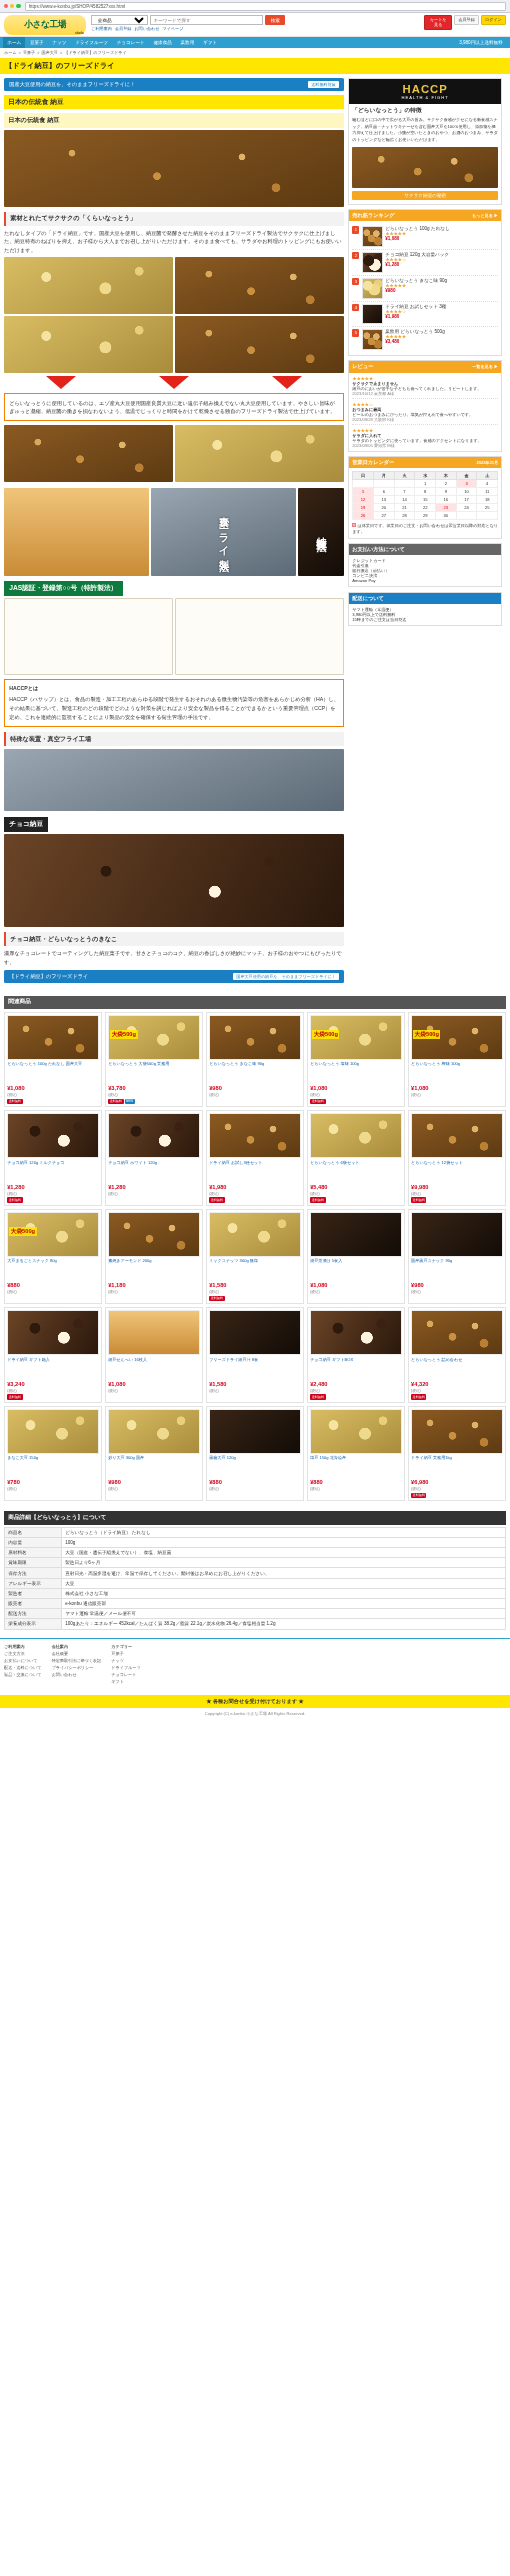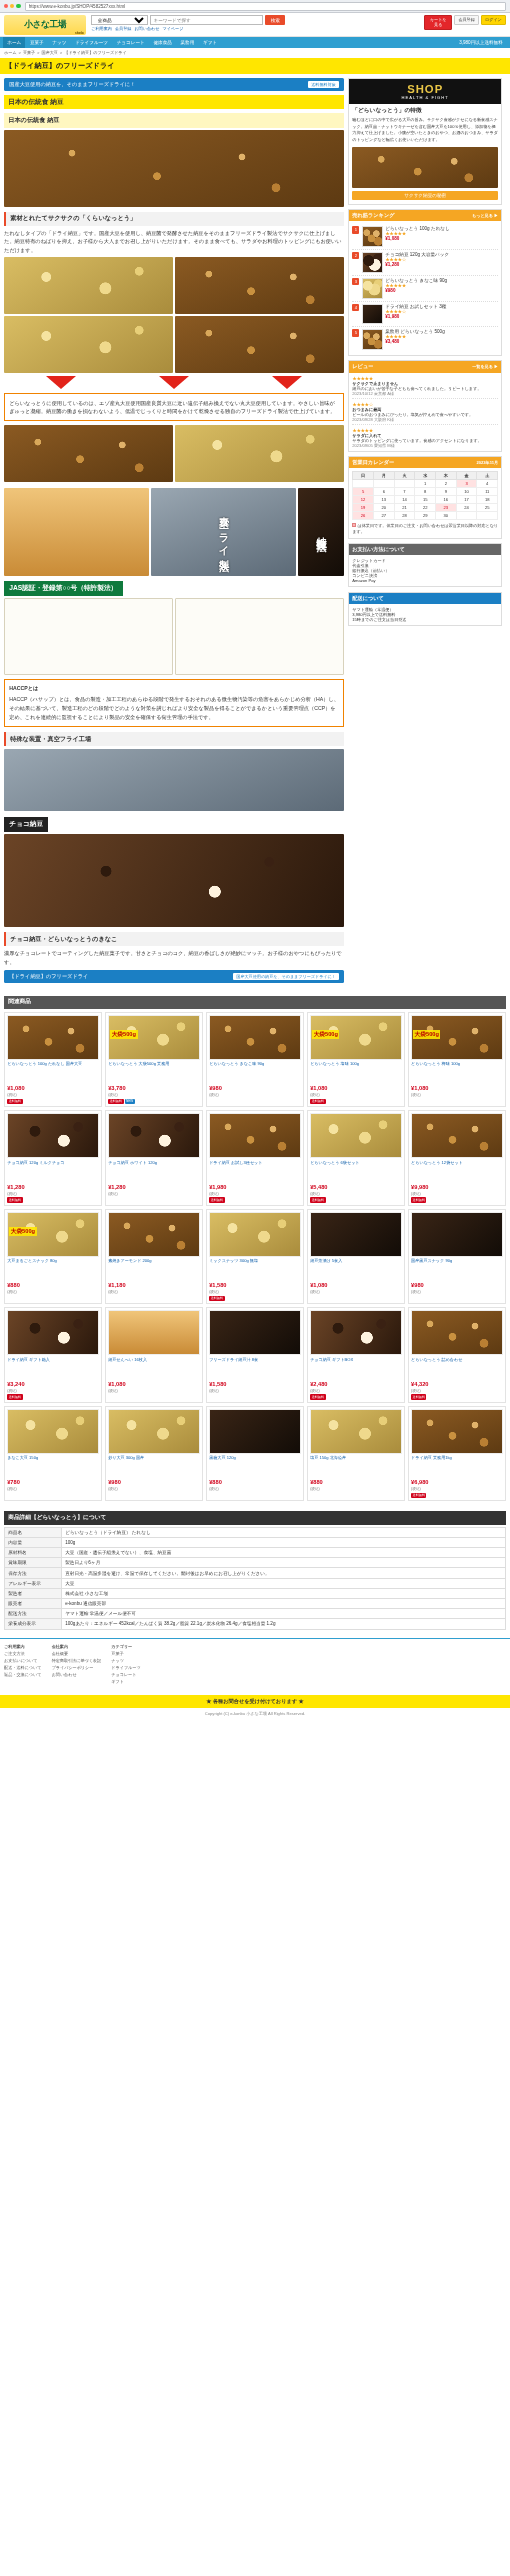--- a/index.html
+++ b/index.html
@@ -43,21 +43,21 @@
     border-bottom: 0.5px solid #e2e2e2;
     padding: 2.1px 4.1px 1px 4.1px;
     display:flex;
     align-items:flex-start;
     gap: 5.2px;
   }
   .logo {
     width: 82px;
     height: 19.6px;
     background: linear-gradient(#ffe98a,#ffd84d);
-    border-radius: 2px;
+    border-radius: 8px;
     position: relative;
     color: #0a6b3c;
     font-weight: bold;
     font-size: 8.8px;
     display:flex;
     align-items:center;
     justify-content:center;
     letter-spacing: -0.5px;
   }
   .logo .sub { position:absolute; bottom:0.5px; right:2.6px; font-size:3.1px; color:#7a5d00;}
@@ -363,21 +363,21 @@
     <div class="blue-strip mt8">
       <span>【ドライ納豆】のフリーズドライ</span>
       <span class="chip">国産大豆使用の納豆を、そのままフリーズドライに！</span>
     </div>
   </div>
 
   <div class="side-col">
 
     <div class="side-box">
       <div style="background:#111;color:#fff;padding:4.1px;text-align:center;">
-        <div style="font-size:11.3px;font-weight:bold;letter-spacing:1px;color:#e8c547;">SHOP</div>
+        <div style="font-size:11.3px;font-weight:bold;letter-spacing:1px;color:#e8c547;">HACCP</div>
         <div style="font-size:4.1px;letter-spacing:1px;">HEALTH &amp; FIGHT</div>
       </div>
       <div class="bd">
         <div class="bold" style="font-size:5.7px;">「どらいなっとう」の特徴</div>
         <div class="small mt4" style="line-height:1.6;">噛むほどに口の中で広がる大豆の旨み。サクサク食感がクセになる新食感スナック。納豆菌・ナットウキナーゼを含む国産大豆を100％使用し、添加物を極力抑えて仕上げました。小腹が空いたときのおやつ、お酒のおつまみ、サラダのトッピングなど幅広くお使いいただけます。</div>
       </div>
       <div class="photo ph-beans" style="height:41px;margin:0 3.1px 3.1px;"></div>
       <div style="margin:0 3.1px 4.1px;background:#f5a623;color:#fff;text-align:center;font-size:4.6px;padding:2.1px;border-radius:1px;">サクサク納豆の秘密</div>
     </div>
 

